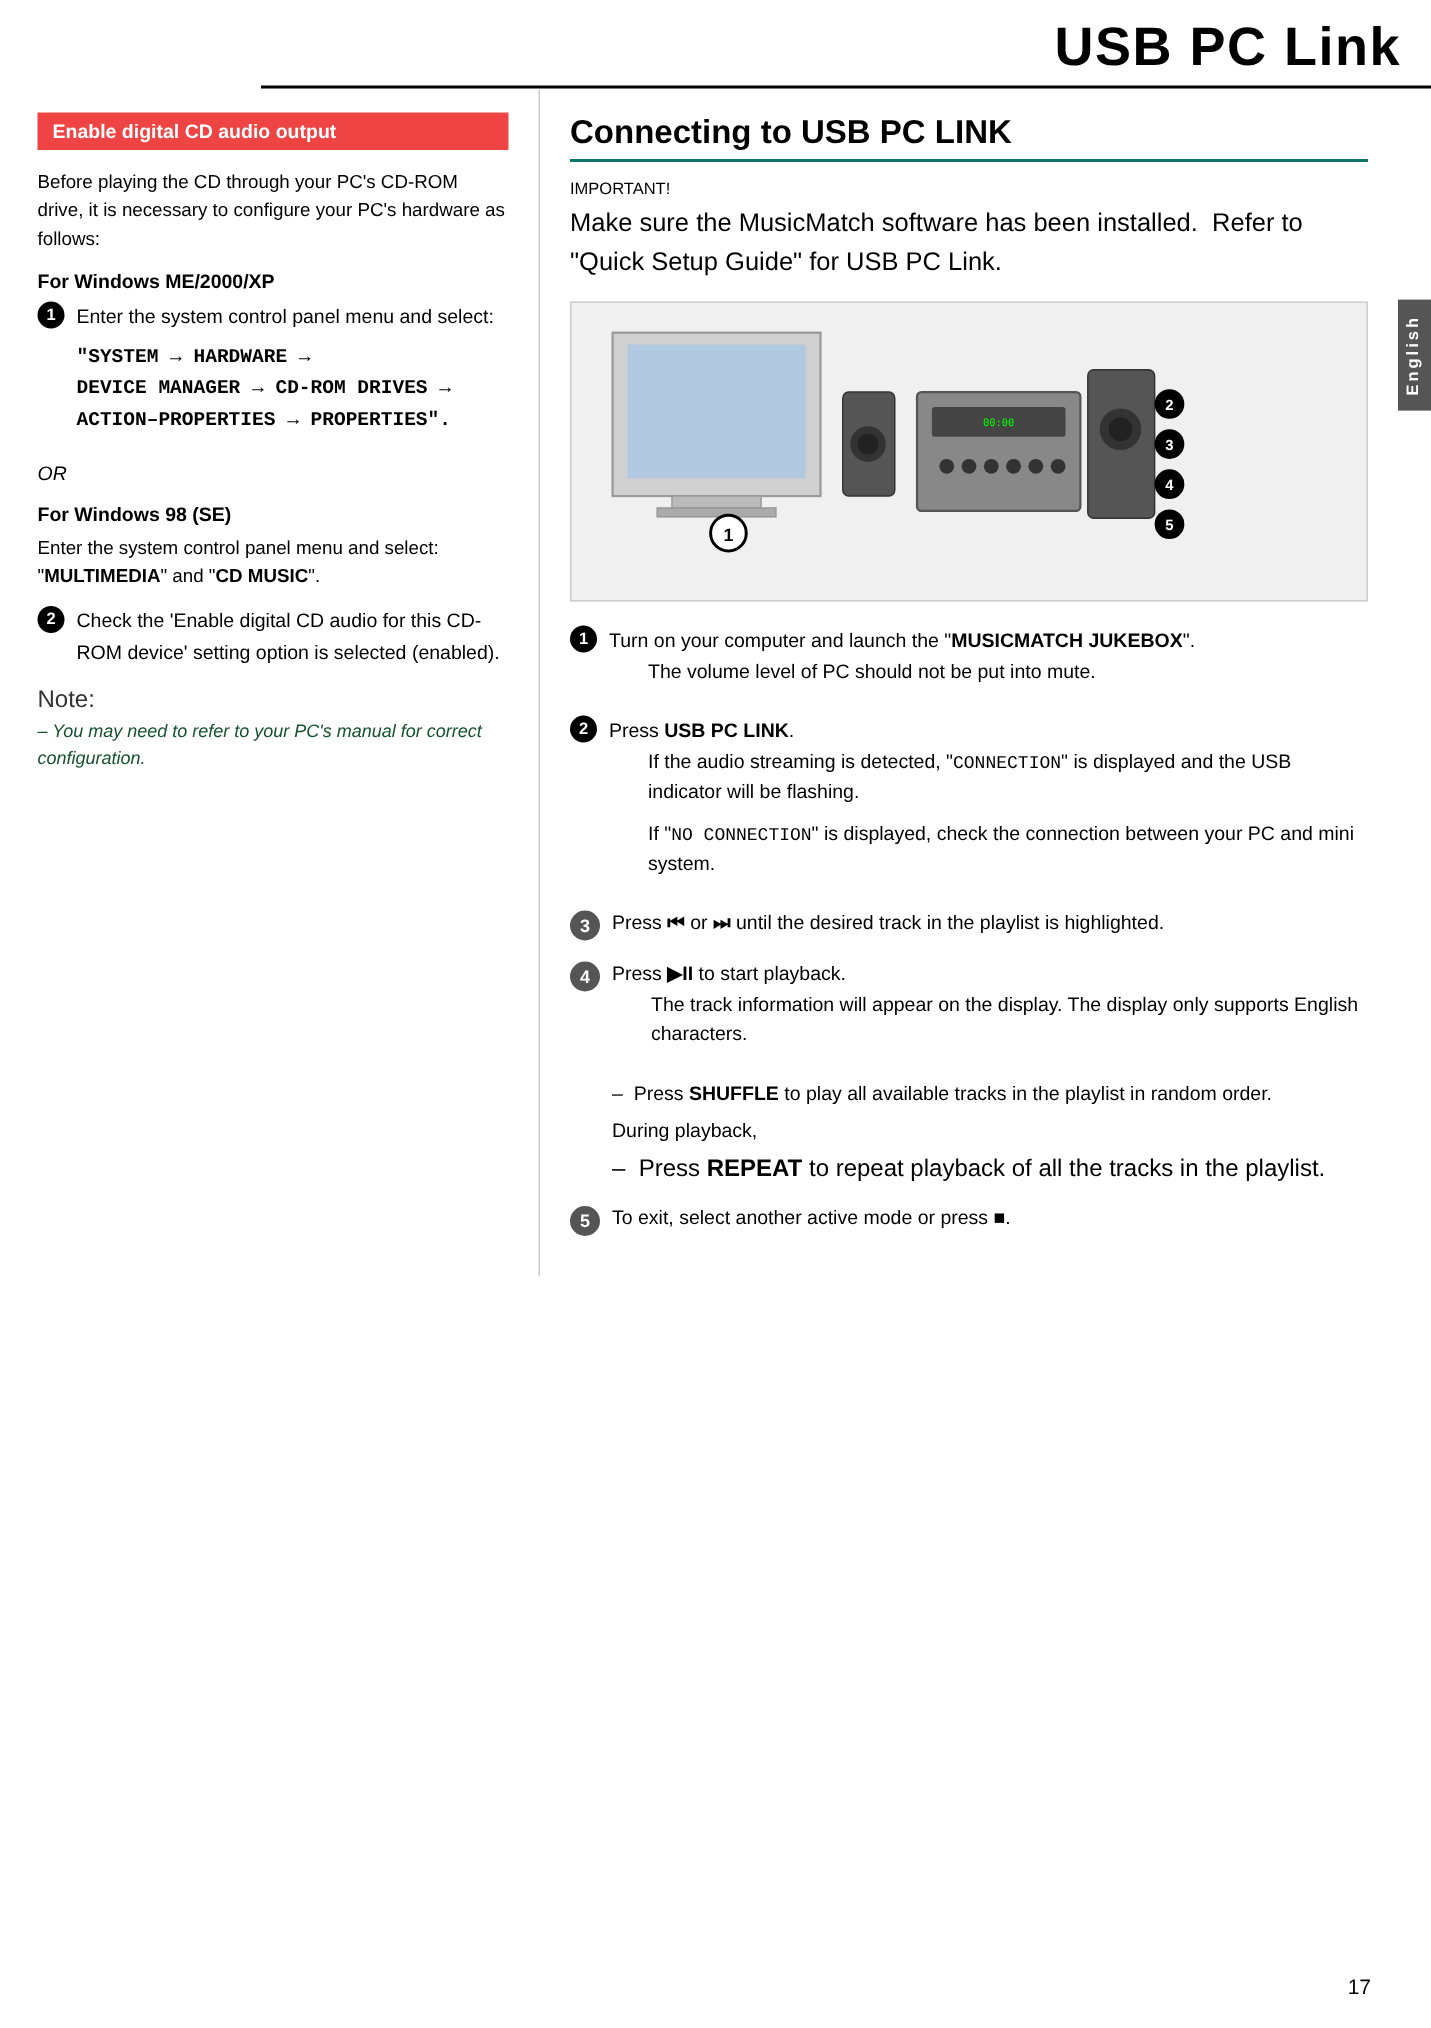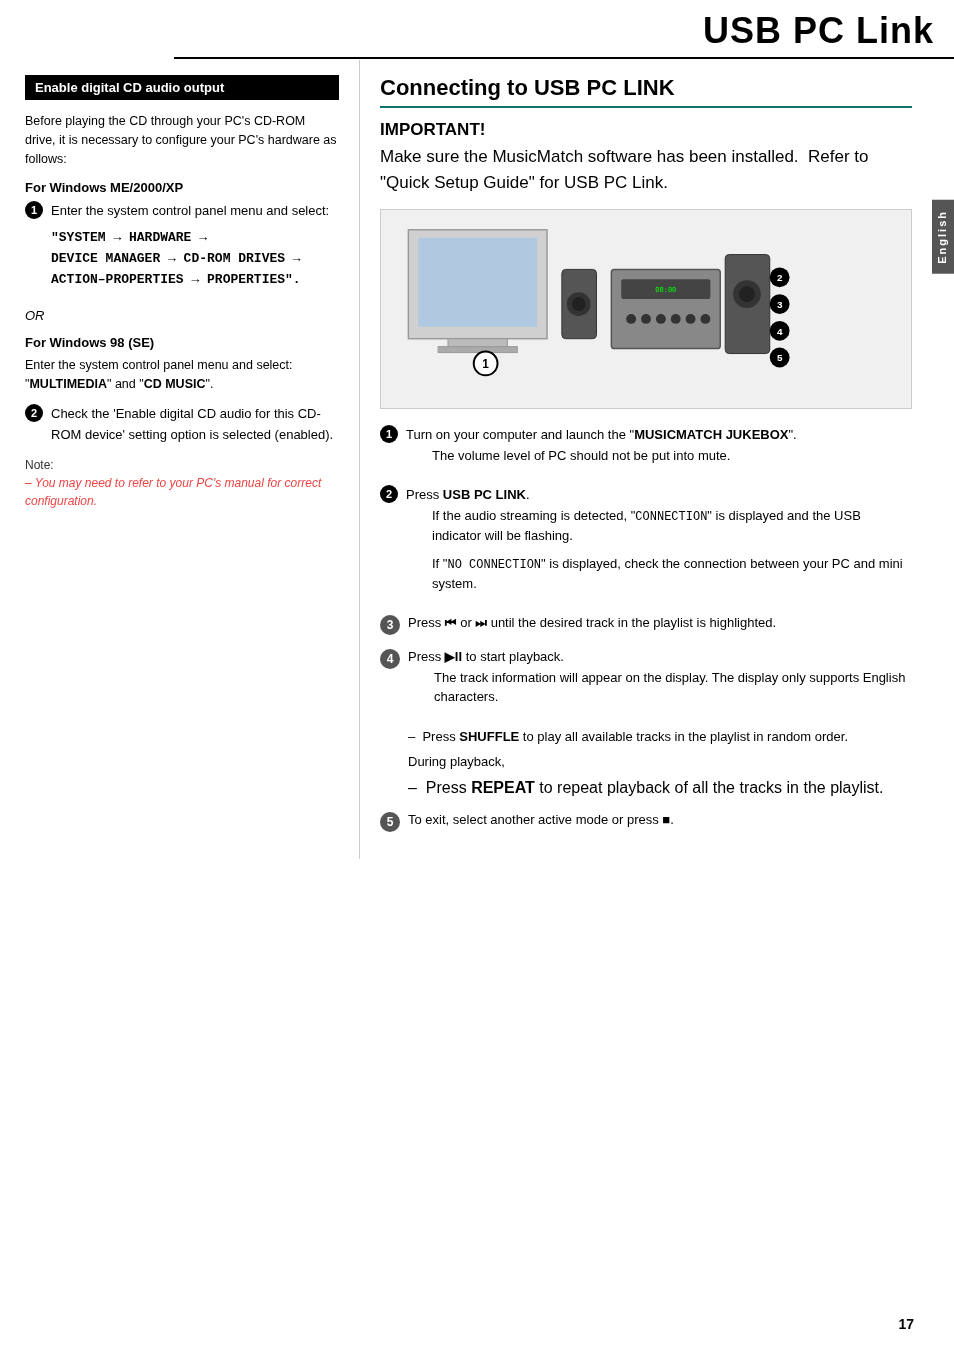--- a/index.html
+++ b/index.html
@@ -65,21 +65,21 @@
     }
 
     
     .right-col {
       flex: 1;
       padding: 15px 20px 15px 20px;
     }
 
     
     .enable-cd-box {
-      background: #000000;
+      background: #ef4444;
       color: #fff;
       padding: 5px 10px;
       font-weight: bold;
       font-size: 13px;
       margin-bottom: 12px;
     }
 
     .section-text {
       font-size: 12.5px;
       line-height: 1.5;
@@ -97,47 +97,47 @@
       font-size: 13px;
       font-weight: bold;
       line-height: 1.6;
       display: block;
       margin: 6px 0;
     }
 
     .italic-note {
       font-style: italic;
       font-size: 12px;
-      color: #ef4444;
+      color: #14532d;
       line-height: 1.5;
     }
 
     .note-label {
-      font-size: 12px;
+      font-size: 16px;
       color: #333;
       margin-top: 8px;
       margin-bottom: 2px;
     }
 
     
     .right-section-title {
       font-size: 22px;
       font-weight: bold;
       border-bottom: 2px solid #0f766e;
       padding-bottom: 5px;
       margin-bottom: 12px;
     }
 
     .important-box {
       margin-bottom: 14px;
     }
 
     .important-label {
-      font-weight: bold;
-      font-size: 17px;
+      font-weight: normal;
+      font-size: 11px;
       margin-bottom: 4px;
     }
 
     .important-text {
       font-size: 17px;
       line-height: 1.5;
     }
 
     
     .image-area {
@@ -167,21 +167,21 @@
       line-height: 1.5;
       margin-bottom: 8px;
     }
 
     
     .page-number {
       position: absolute;
       bottom: 20px;
       right: 40px;
       font-size: 14px;
-      font-weight: bold;
+      font-weight: normal;
     }
 
     
     .device-image {
       width: 100%;
       height: 100%;
     }
 
     .num-badge {
       display: inline-flex;

